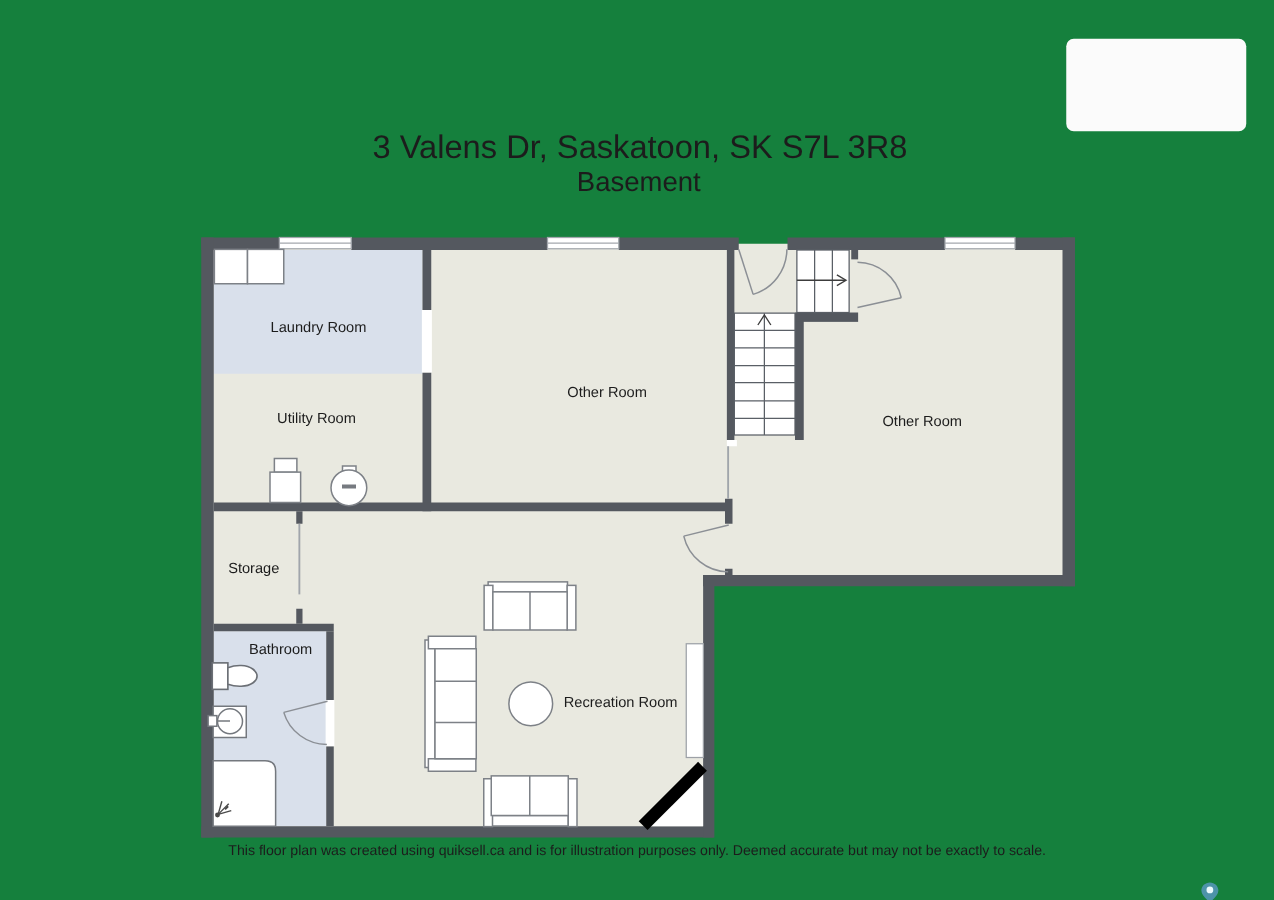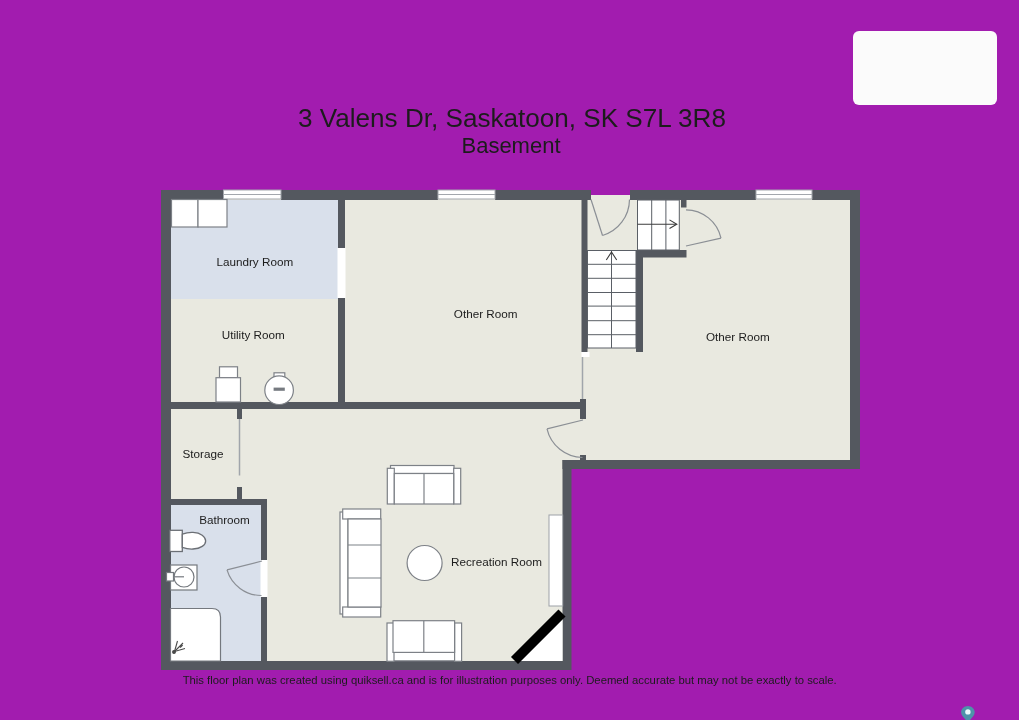--- a/index.html
+++ b/index.html
@@ -1,16 +1,16 @@
 <!DOCTYPE html>
 <html><head>
 <meta charset="utf-8">
 <style>
   html,body{margin:0;padding:0;background:#ffffff;}
-  .page{position:relative;width:1019px;height:720px;background:#a21caf;overflow:hidden;
+  .page{position:relative;width:1019px;height:720px;background:#15803d;overflow:hidden;
         font-family:"Liberation Sans", sans-serif;}
   svg{position:absolute;left:0;top:0;}
   text{font-family:"Liberation Sans", sans-serif;fill:#1c1c1c;}
 </style>
 </head>
 <body>
 <div class="page">
 <svg width="1019" height="720" viewBox="0 0 1019 720">
 
   <rect x="853" y="31" width="144" height="74" rx="6" fill="#fbfbfb"></rect>

